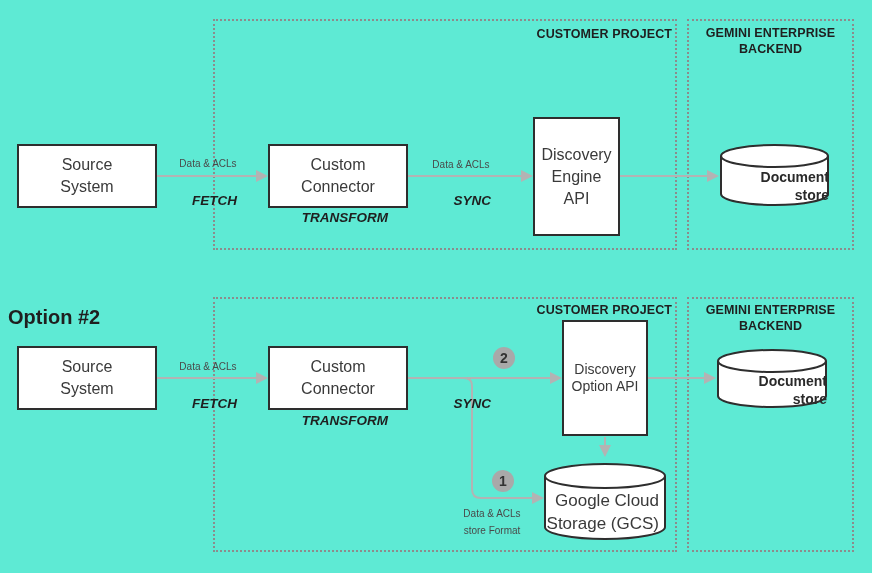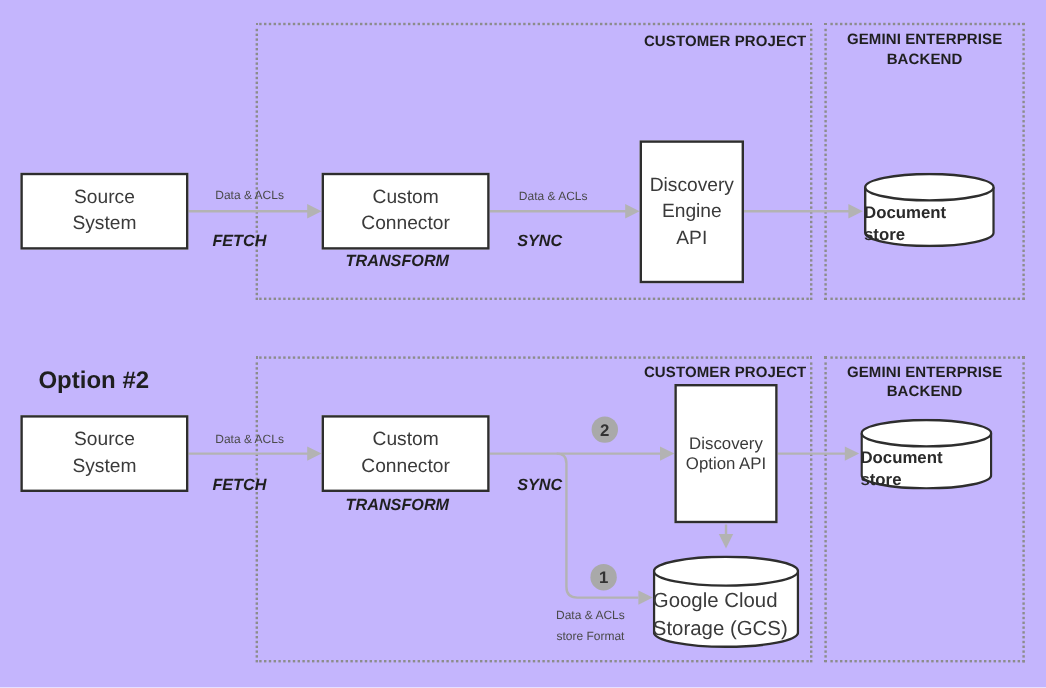--- a/index.html
+++ b/index.html
@@ -6,21 +6,21 @@
     --arrow:#b3b3b3;
     --node-border:#2e2e2e;
     --dotted-border:#8c8c8c;
     --badge-bg:#a9a9a9;
     --text-dark:#1f1f1f;
     --text-node:#3a3a3a;
     --text-label:#4a4a4a;
   }
   html,body{margin:0;padding:0;background:#fff;}
   #canvas{
-    position:relative;width:872px;height:573px;background:#c4b5fd;
+    position:relative;width:872px;height:573px;background:#5eead4;
     font-family:"Liberation Sans",sans-serif;overflow:hidden;
   }
   .dotted{
     position:absolute;border:2px dotted var(--dotted-border);
     box-sizing:border-box;z-index:0;background:transparent;
   }
   .zone-label{
     position:absolute;font-weight:bold;font-size:12.5px;line-height:16px;
     color:var(--text-dark);z-index:2;letter-spacing:.1px;
   }
@@ -32,31 +32,31 @@
   .node{
     position:absolute;box-sizing:border-box;border:2px solid var(--node-border);
     background:#fff;display:flex;flex-direction:column;align-items:center;
     justify-content:center;text-align:center;color:var(--text-node);
     font-size:16px;line-height:22px;z-index:2;
   }
   .node.small{font-size:14px;line-height:17px;}
   .cyl-wrap{position:absolute;z-index:2;}
   .cyl{fill:#ffffff;stroke:var(--node-border);stroke-width:2;stroke-linejoin:round;}
   .cyl-text{
-    position:absolute;left:0;width:100%;text-align:left;color:#2a2a2a;
+    position:absolute;left:0;width:100%;text-align:right;color:#2a2a2a;
     font-weight:bold;font-size:14px;line-height:17.5px;
   }
   .cyl-text.regular{font-weight:normal;font-size:17px;line-height:23px;color:var(--text-node);}
   .flow-label{
     position:absolute;font-size:10px;line-height:17px;color:var(--text-label);
     text-align:center;z-index:2;
   }
   .verb{
     position:absolute;font-size:13.5px;font-weight:bold;font-style:italic;
-    color:var(--text-dark);text-align:left;z-index:2;
+    color:var(--text-dark);text-align:right;z-index:2;
   }
   .option-title{
     position:absolute;font-size:20px;font-weight:bold;color:var(--text-dark);z-index:2;
   }
   .badge{
     position:absolute;width:22px;height:22px;border-radius:50%;
     background:var(--badge-bg);color:#333;font-size:14px;font-weight:bold;
     display:flex;align-items:center;justify-content:center;z-index:3;
   }
 </style>
@@ -129,21 +129,21 @@
       <div>store</div>
     </div>
   </div>
 
   <div class="flow-label" style="left:166px;top:155px;width:84px">Data &amp; ACLs</div>
   <div class="verb" style="left:177px;top:193px;width:60px">FETCH</div>
   <div class="verb" style="left:288px;top:210px;width:100px">TRANSFORM</div>
   <div class="flow-label" style="left:419px;top:156px;width:84px">Data &amp; ACLs</div>
   <div class="verb" style="left:431px;top:193px;width:60px">SYNC</div>
 
-  <div class="option-title" style="left:32px;top:306px">Option #2</div>
+  <div class="option-title" style="left:8px;top:306px">Option #2</div>
 
   <div class="node" style="left:17px;top:346px;width:140px;height:64px">
     <div>Source</div>
     <div>System</div>
   </div>
 
   <div class="node" style="left:268px;top:346px;width:140px;height:64px">
     <div>Custom</div>
     <div>Connector</div>
   </div>

